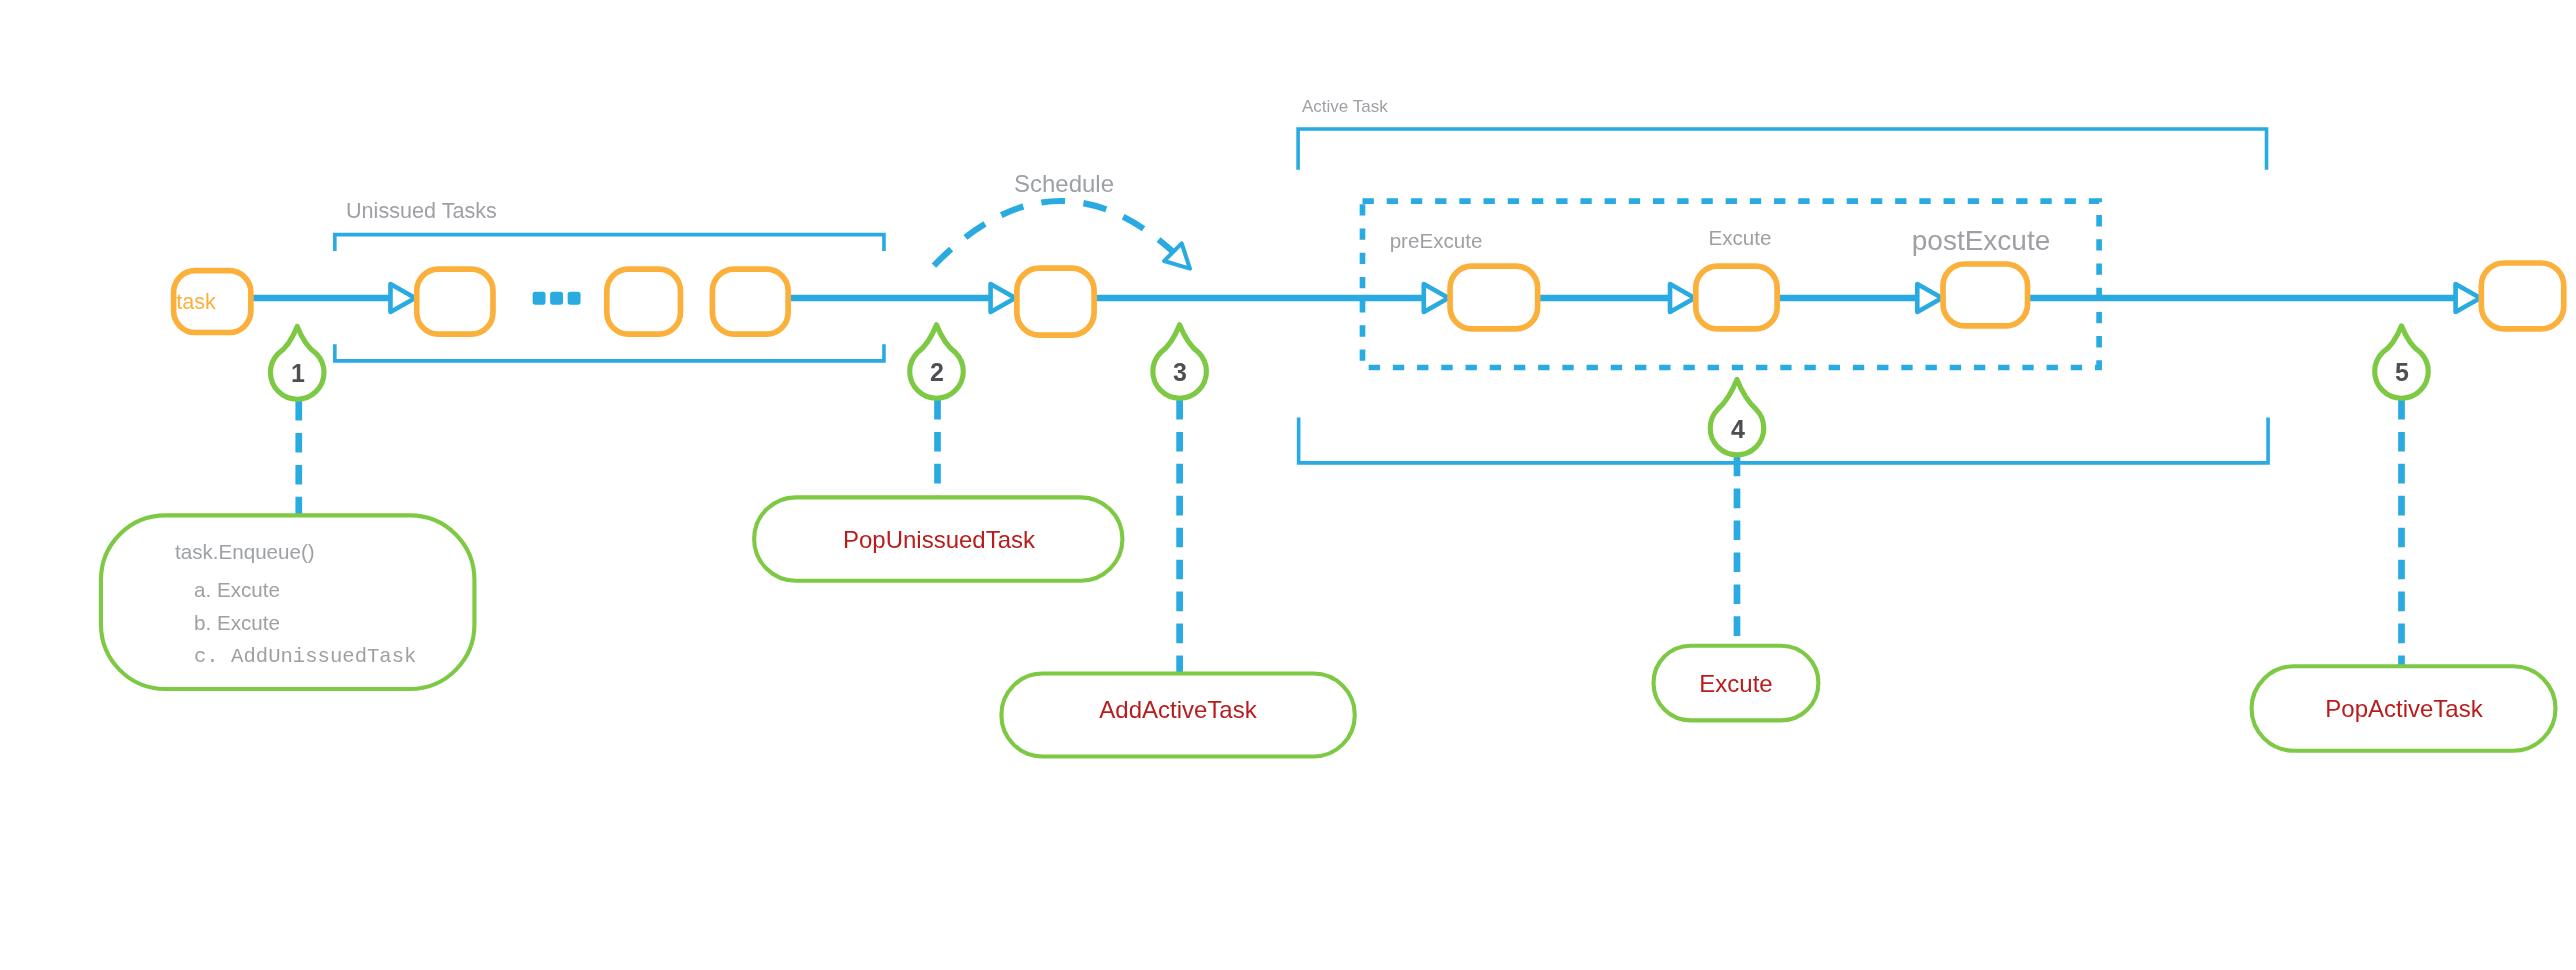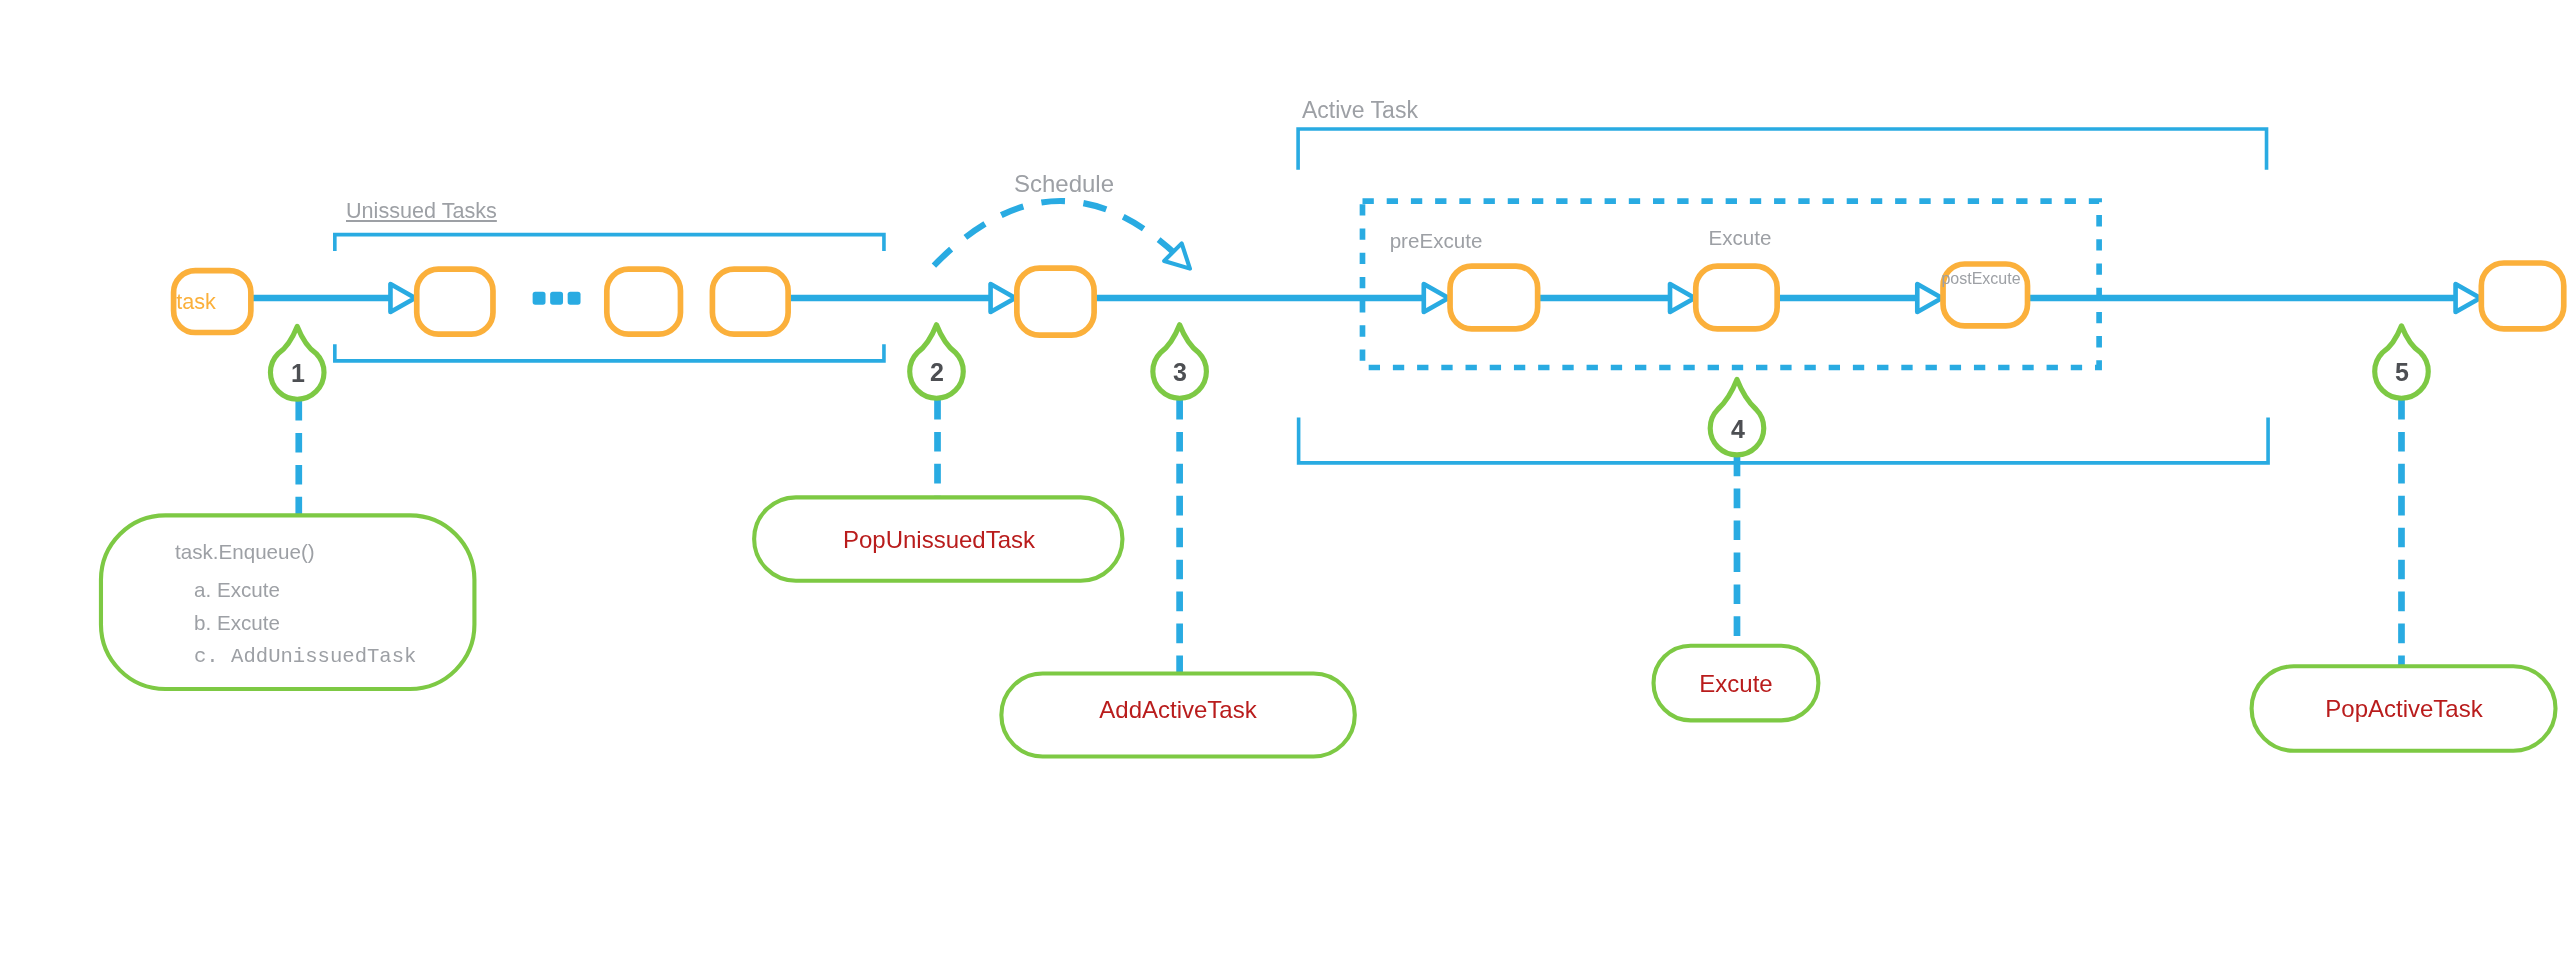--- a/index.html
+++ b/index.html
@@ -76,31 +76,31 @@
 
     <rect x="196" y="1000" width="725" height="337" rx="125" fill="#ffffff" stroke="#7DC944" stroke-width="8"></rect>
     <rect x="1464" y="965" width="715" height="162" rx="81" fill="#ffffff" stroke="#7DC944" stroke-width="8"></rect>
     <rect x="1944" y="1307" width="686" height="161" rx="80" fill="#ffffff" stroke="#7DC944" stroke-width="8"></rect>
     <rect x="3210" y="1253" width="320" height="145" rx="72" fill="#ffffff" stroke="#7DC944" stroke-width="8"></rect>
     <rect x="4371" y="1293" width="590" height="164" rx="82" fill="#ffffff" stroke="#7DC944" stroke-width="8"></rect>
   </svg>
 
   <div class="label orange-text centered" style="left:196px;top:290px;font-size:21.6px;">task</div>
 
-  <div class="label" style="left:346px;top:199px;font-size:21.6px;text-decoration:underline;">Unissued Tasks</div>
+  <div class="label" style="left:346px;top:199px;font-size:21.6px;">Unissued Tasks</div>
 
   <div class="label centered" style="left:1064px;top:171px;font-size:24px;">Schedule</div>
 
-  <div class="label" style="left:1302px;top:98px;font-size:23px;">Active Task</div>
+  <div class="label" style="left:1302px;top:98px;font-size:17px;">Active Task</div>
 
   <div class="label centered" style="left:1436px;top:230px;font-size:20.6px;">preExcute</div>
 
   <div class="label centered" style="left:1740px;top:227px;font-size:20.6px;">Excute</div>
 
-  <div class="label centered" style="left:1981px;top:226px;font-size:16px;margin-top:44px;">postExcute</div>
+  <div class="label centered" style="left:1981px;top:226px;font-size:28px;">postExcute</div>
 
   <div class="pin-num" style="left:298px;top:373px;">1</div>
   <div class="pin-num" style="left:937px;top:372px;">2</div>
   <div class="pin-num" style="left:1180px;top:372px;">3</div>
   <div class="pin-num" style="left:1738px;top:429px;">4</div>
   <div class="pin-num" style="left:2402px;top:372px;">5</div>
 
   <div class="callout-line" style="left:175px;top:540px;">task.Enqueue()</div>
   <div class="callout-line" style="left:194px;top:578px;">a. Excute</div>
   <div class="callout-line" style="left:194px;top:611px;">b. Excute</div>

